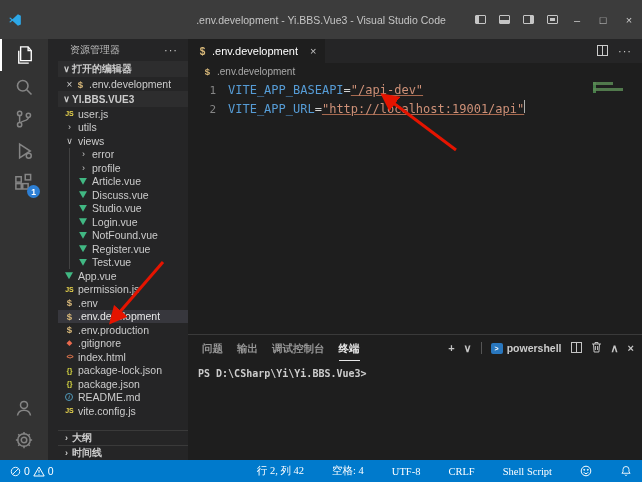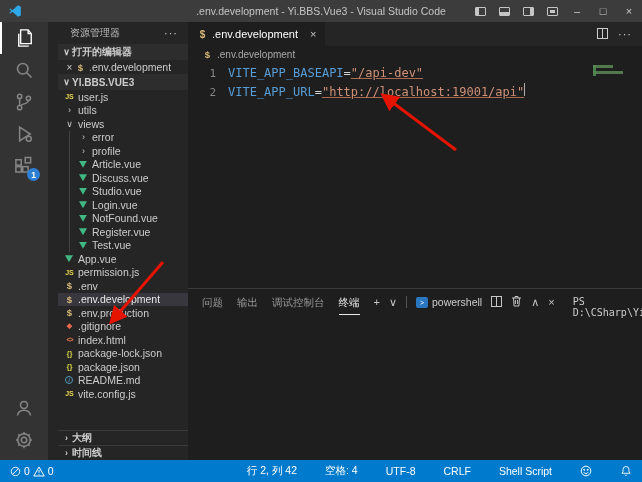--- a/index.html
+++ b/index.html
@@ -2,21 +2,21 @@
 <html><head>
 <meta charset="utf-8">
 <style>
   * { margin:0; padding:0; box-sizing:border-box; }
   html,body { width:642px; height:482px; overflow:hidden; background:#1e1e1e;
     font-family:"Liberation Sans", sans-serif; }
   body { position:relative; }
   .window { width:642px; height:482px; display:flex; flex-direction:column; }
 
   
-  .titlebar { height:22px; background:#3c3c3c; display:flex; align-items:center;
+  .titlebar { height:39px; background:#3c3c3c; display:flex; align-items:center;
     color:#cccccc; font-size:10.5px; position:relative; flex:none; }
   .logo { width:14px; height:14px; margin-left:8px; flex:none; }
   .title-text { position:absolute; left:50%; transform:translateX(-50%); white-space:nowrap; color:#c5c5c5; }
   .win-controls { margin-left:auto; display:flex; align-items:center; height:22px; }
   .lay-btn { width:24px; height:22px; display:flex; align-items:center; justify-content:center; }
   .li { width:11px; height:9px; border:1px solid #c5c5c5; border-radius:1px; position:relative; display:block; }
   .li-left::before { content:''; position:absolute; left:0; top:0; bottom:0; width:3px; background:#c5c5c5; }
   .li-bottom::before { content:''; position:absolute; left:0; right:0; bottom:0; height:3px; background:#c5c5c5; }
   .li-right::before { content:''; position:absolute; right:0; top:0; bottom:0; width:3px; background:#c5c5c5; }
   .li-full::before { content:''; position:absolute; left:2px; top:2px; right:2px; bottom:2px; background:#c5c5c5; }
@@ -87,39 +87,39 @@
   .tok-key { color:#569cd6; }
   .tok-op { color:#d4d4d4; }
   .tok-str { color:#ce9178; text-decoration:underline; text-decoration-color:#a86a50; }
   .cursor { display:inline-block; width:1px; height:13px; background:#aeafad; vertical-align:-2px; }
   .minimap { position:absolute; top:3px; right:3px; width:46px; }
   .mm-bar { width:3px; height:11px; background:#487e4a; float:left; margin-right:3px; }
   .mm-line { height:3px; margin-bottom:3px; background:#5a8a55; opacity:.85; }
   .mm-1 { width:20px; } .mm-2 { width:30px; }
 
   
-  .panel { height:172px; border-top:1px solid #3a3a3a; display:flex; flex-direction:row; flex:none; }
+  .panel { height:126px; border-top:1px solid #3a3a3a; display:flex; flex-direction:column; flex:none;font-weight:bold; }
   .panel-header { height:26px; display:flex; align-items:center; padding:0 8px 0 14px; flex:none; }
   .ptab { font-size:10.5px; color:#969696; margin-right:14px; height:26px; line-height:26px; }
   .ptab.active { color:#e7e7e7; border-bottom:1px solid #e7e7e7; }
   .panel-actions { margin-left:auto; display:flex; align-items:center; gap:9px; color:#c5c5c5; }
   .pa { font-size:11px; line-height:1; }
   .sep { width:1px; height:12px; background:#555555; }
   .shell-sel { display:flex; align-items:center; gap:4px; font-size:10.5px; color:#cccccc; }
   .ps-box { width:12px; height:11px; border-radius:2px; background:#2977be; color:#ffffff;
     font-size:7px; display:flex; align-items:center; justify-content:center; }
   .terminal { flex:1; font-family:"DejaVu Sans Mono", monospace; font-size:10px; color:#cccccc;
     padding:7px 10px; }
 
   
   .statusbar { height:22px; background:#007acc; color:#ffffff; display:flex; align-items:center;
     padding:0 10px; font-size:10.5px; flex:none; }
   .sb-left { display:flex; align-items:center; gap:5px; }
   .sb-group { display:flex; align-items:center; gap:3px; }
-  .sb-right { margin-left:auto; display:flex; align-items:center; gap:28px; white-space:nowrap; }
+  .sb-right { margin-left:auto; display:flex; align-items:center; gap:28px; white-space:nowrap;font-family:Liberation Serif, serif; }
   .sb-icon svg { display:block; }
 
   
   .annotations { position:absolute; left:0; top:0; width:642px; height:482px;
     pointer-events:none; z-index:100; }
 </style>
 </head>
 <body>
 
 <div class="window">

